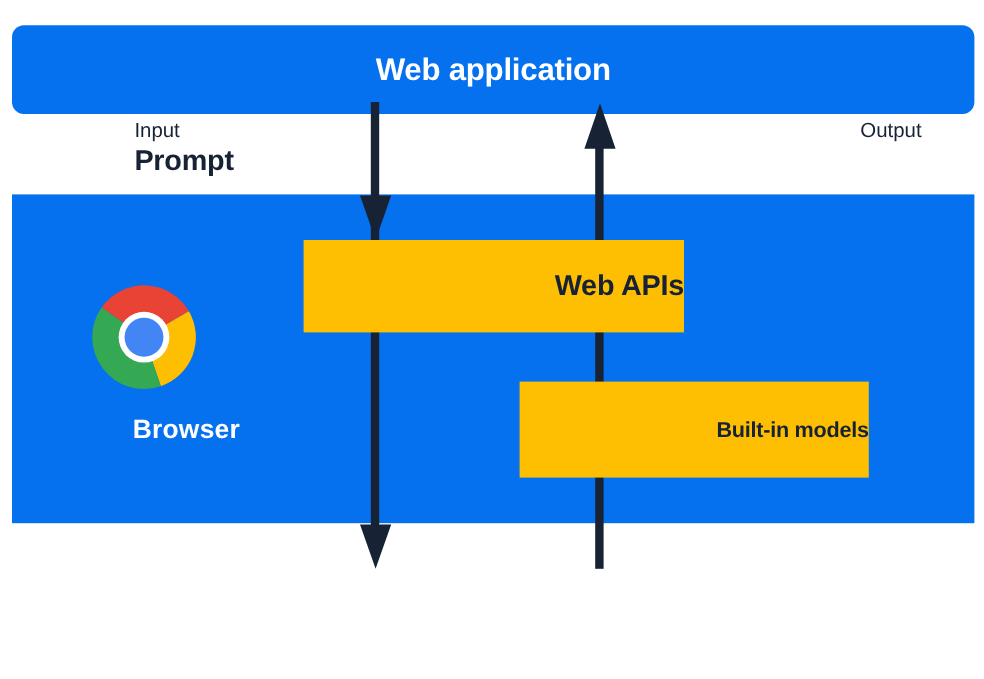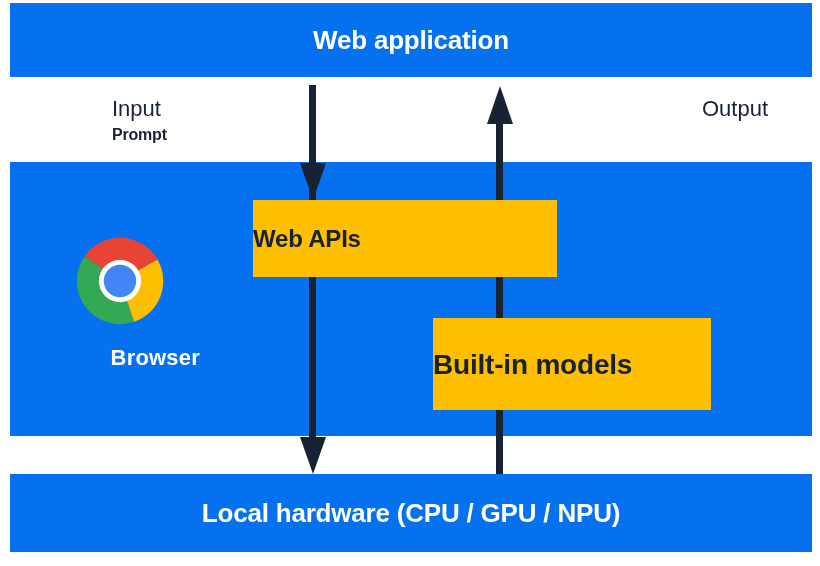--- a/index.html
+++ b/index.html
@@ -16,53 +16,53 @@
     position:relative;width:820px;height:566px;background:var(--white);
     font-family:"Liberation Sans",sans-serif;overflow:hidden;
   }
   .bar{
     position:absolute;left:10px;width:802px;background:var(--panel-blue);
     display:flex;align-items:center;justify-content:center;
   }
   .bar-label{
     color:var(--white);font-weight:700;font-size:26px;letter-spacing:-0.2px;
   }
-  .top-bar{top:3px;height:74px;}
+  .top-bar{top:21px;height:74px;border-radius:10px;}
   .bottom-bar{top:474px;height:78px;}
   .panel{
     position:absolute;left:10px;top:162px;width:802px;height:274px;
     background:var(--panel-blue);
   }
   .io{position:absolute;top:97px;color:var(--ink-navy);}
   .io-input{left:112px;text-align:left;}
   .io-output{right:52px;text-align:left;}
-  .io-title{font-size:22px;font-weight:400;line-height:24px;}
-  .io-value{font-size:16px;font-weight:700;line-height:27px;letter-spacing:-0.2px;}
+  .io-title{font-size:17px;font-weight:400;line-height:24px;}
+  .io-value{font-size:24px;font-weight:700;line-height:27px;letter-spacing:-0.2px;}
   .shaft{position:absolute;width:7px;background:var(--ink-navy);}
   .shaft-down{left:309px;top:85px;height:355px;}
   .shaft-up{left:496px;top:122px;height:352px;}
   .arrowhead{position:absolute;width:0;height:0;}
   .head-down{
     border-left:13px solid transparent;border-right:13px solid transparent;
     border-top:37px solid var(--ink-navy);
   }
   .head-down-1{left:300px;top:163px;}
   .head-down-2{left:300px;top:437px;}
   .head-up{
     left:487px;top:86px;
     border-left:13px solid transparent;border-right:13px solid transparent;
     border-bottom:38px solid var(--ink-navy);
   }
   .ybox{
     position:absolute;background:var(--accent-yellow);color:var(--ink-navy);
-    display:flex;flex-direction:column;align-items:flex-start;justify-content:center;
-    font-weight:700;letter-spacing:-0.2px;
+    display:flex;flex-direction:column;align-items:flex-end;justify-content:center;
+    font-weight:700;letter-spacing:-0.2px;padding-left:13px;
   }
   .ybox-webapis{left:253px;top:200px;width:304px;height:77px;font-size:24px;}
-  .ybox-builtin{left:433px;top:318px;width:278px;height:92px;font-size:28px;line-height:27px;}
+  .ybox-builtin{left:433px;top:318px;width:278px;height:80px;font-size:18px;line-height:27px;}
   .chrome-logo{position:absolute;left:75px;top:236px;width:90px;height:90px;}
   .chrome-logo svg{display:block;width:100%;height:100%;}
   .browser-label{
     position:absolute;left:45px;top:345px;width:155px;text-align:right;
     color:var(--white);font-size:22px;font-weight:700;letter-spacing:0.2px;
   }
 </style>
 </head>
 <body>
 
@@ -99,17 +99,14 @@
   <div class="shaft shaft-up"></div>
   <div class="arrowhead head-up"></div>
 
   <div class="ybox ybox-webapis">
     <span>Web APIs</span>
   </div>
   <div class="ybox ybox-builtin">
     <span>Built-in models</span>
   </div>
 
-  <div class="bar bottom-bar">
-    <span class="bar-label">Local hardware (CPU / GPU / NPU)</span>
-  </div>
 
 </div>
 
 </body></html>

